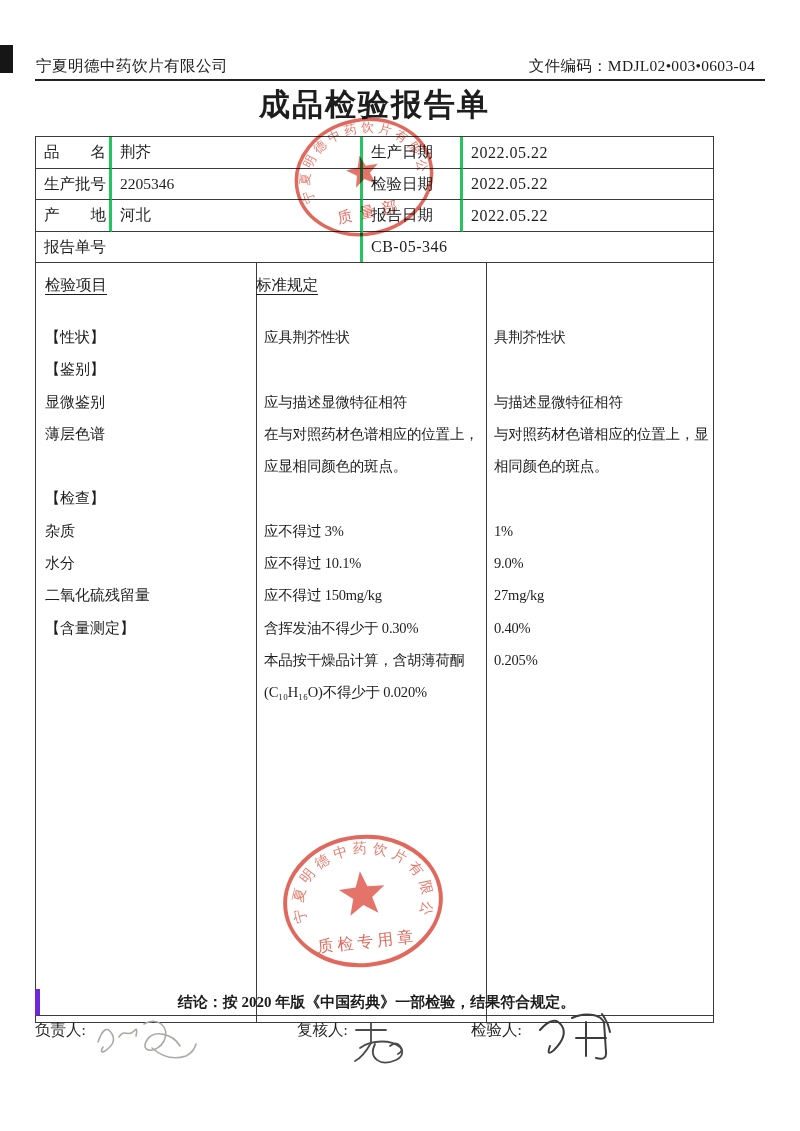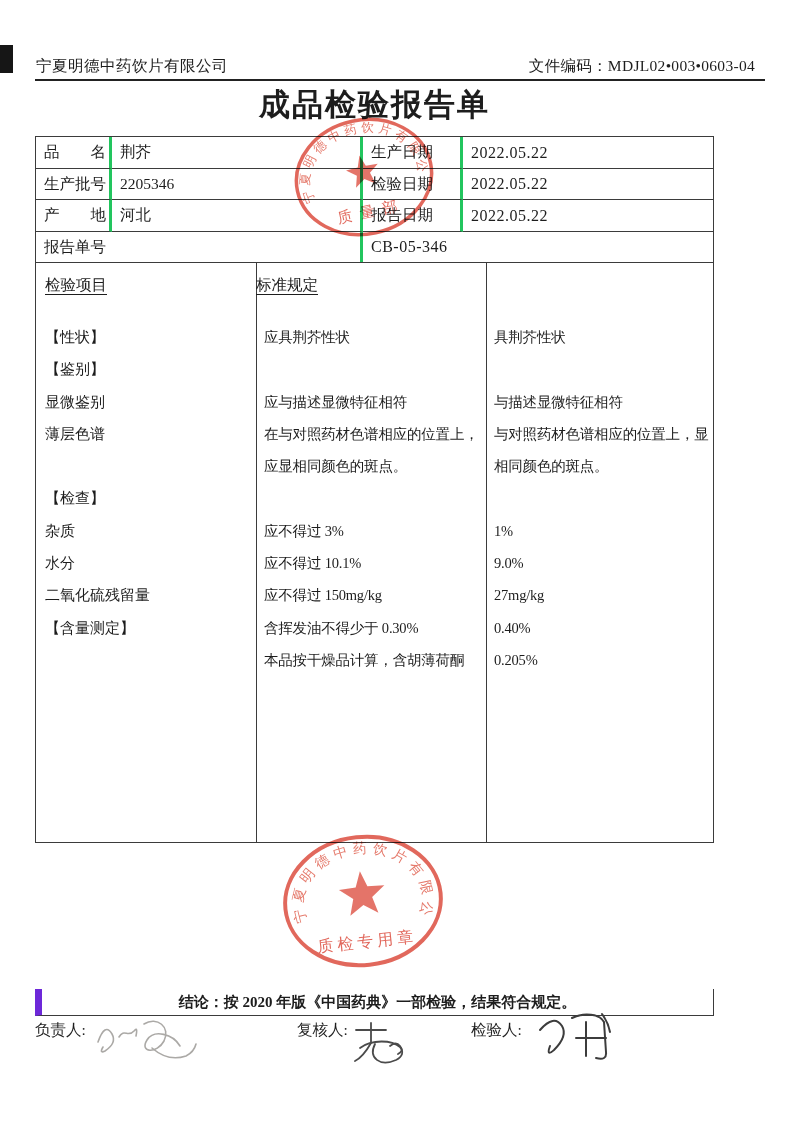--- a/index.html
+++ b/index.html
@@ -37,39 +37,39 @@
   .cell { display:flex; align-items:center; padding:0 8px;
           border-right:3px solid #22c55e; border-bottom:1px solid #3b3b3b;
           white-space:nowrap; }
   .cell.no-r { border-right:none; }
   .cell.no-b { border-bottom:none; }
   .cell.span2a { grid-column:1 / 3; }
   .cell.span2b { grid-column:3 / 5; }
   .cell.date { font-size:16px; letter-spacing:0.5px; }
 
   
-  .main-table { left:35px; top:262px; width:679px; height:581px;
+  .main-table { left:35px; top:262px; width:679px; height:761px;
     border-left:1px solid #3b3b3b; border-right:1px solid #3b3b3b;
     border-bottom:1px solid #3b3b3b; }
   .vline { position:absolute; top:0; bottom:0; width:1px; background:#3b3b3b; }
   .v1 { left:220px; } .v2 { left:450px; }
   .col-head { position:absolute; top:13px; font-size:15.5px; }
   .col-head span { text-decoration:underline; text-underline-offset:4px; }
   .ch1 { left:9px; }
   .ch2 { left:220px; width:230px; text-align:left; }
   .ch3 { left:450px; width:228px; text-align:center; }
   .lines { position:absolute; top:59px; font-size:15px; }
   .lines.c1 { left:9px;   width:205px; }
   .lines.c2 { left:228px; width:222px; font-size:14.5px; letter-spacing:-0.2px; }
   .lines.c3 { left:458px; width:220px; font-size:14.5px; letter-spacing:-0.2px; }
   .line { height:32.3px; line-height:32.3px; white-space:nowrap; }
 
   
   .conclusion { left:35px; top:989px; width:679px; height:27px;
-    border-left:7px solid #6d28d9; border-right:1px solid #3b3b3b;
+    border-left:5px solid #6d28d9; border-right:1px solid #3b3b3b;
     border-bottom:1px solid #3b3b3b;
     text-align:center; line-height:26px; font-size:15px; font-weight:bold; }
 
   
   .sig-label { top:1020px; font-size:15.5px; }
   .sl1 { left:35px; } .sl2 { left:265px;margin-left:32px; } .sl3 { left:471px; }
   .sig-svg { pointer-events:none; }
 
   
   .stamp { mix-blend-mode:multiply; opacity:0.84; }
@@ -139,20 +139,21 @@
     <div class="line"></div>
     <div class="line">应与描述显微特征相符</div>
     <div class="line">在与对照药材色谱相应的位置上，</div>
     <div class="line">应显相同颜色的斑点。</div>
     <div class="line"></div>
     <div class="line">应不得过 3%</div>
     <div class="line">应不得过 10.1%</div>
     <div class="line">应不得过 150mg/kg</div>
     <div class="line">含挥发油不得少于 0.30%</div>
     <div class="line">本品按干燥品计算，含胡薄荷酮</div>
+    <div class="line">(C₁₀H₁₆O)不得少于 0.020%</div>
   </div>
 
   <div class="lines c3">
     <div class="line">具荆芥性状</div>
     <div class="line"></div>
     <div class="line">与描述显微特征相符</div>
     <div class="line">与对照药材色谱相应的位置上，显</div>
     <div class="line">相同颜色的斑点。</div>
     <div class="line"></div>
     <div class="line">1%</div>

